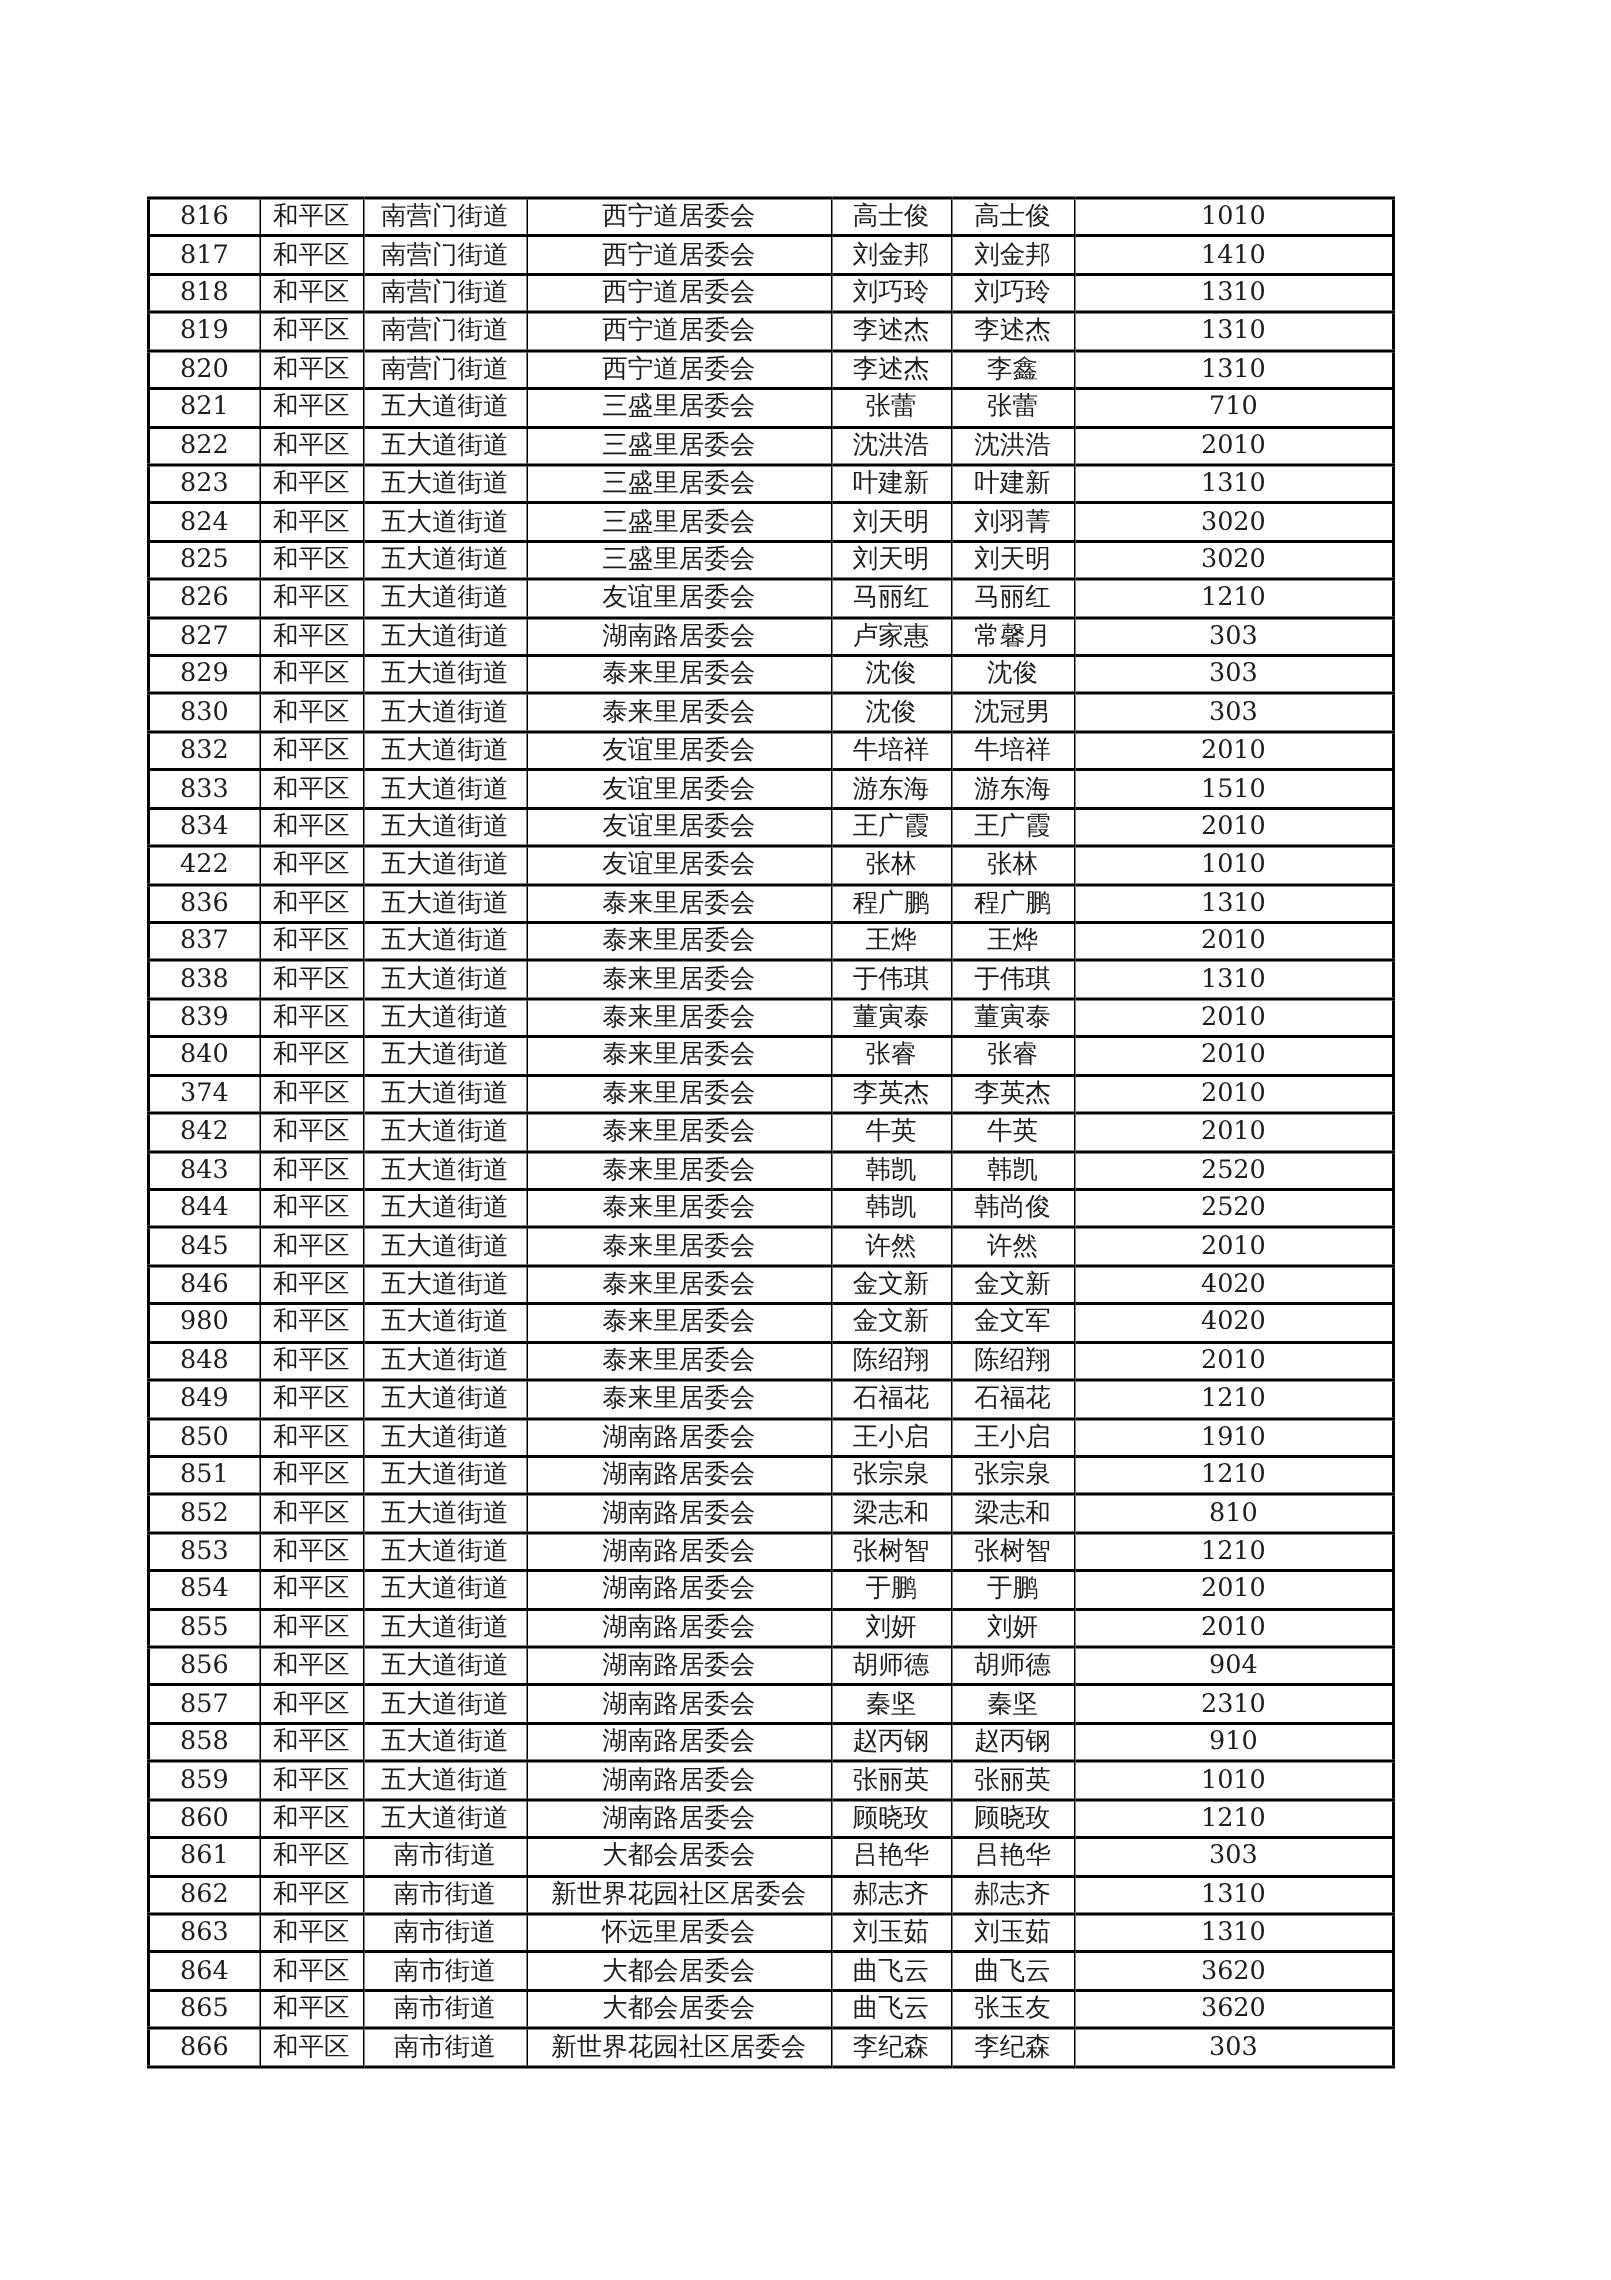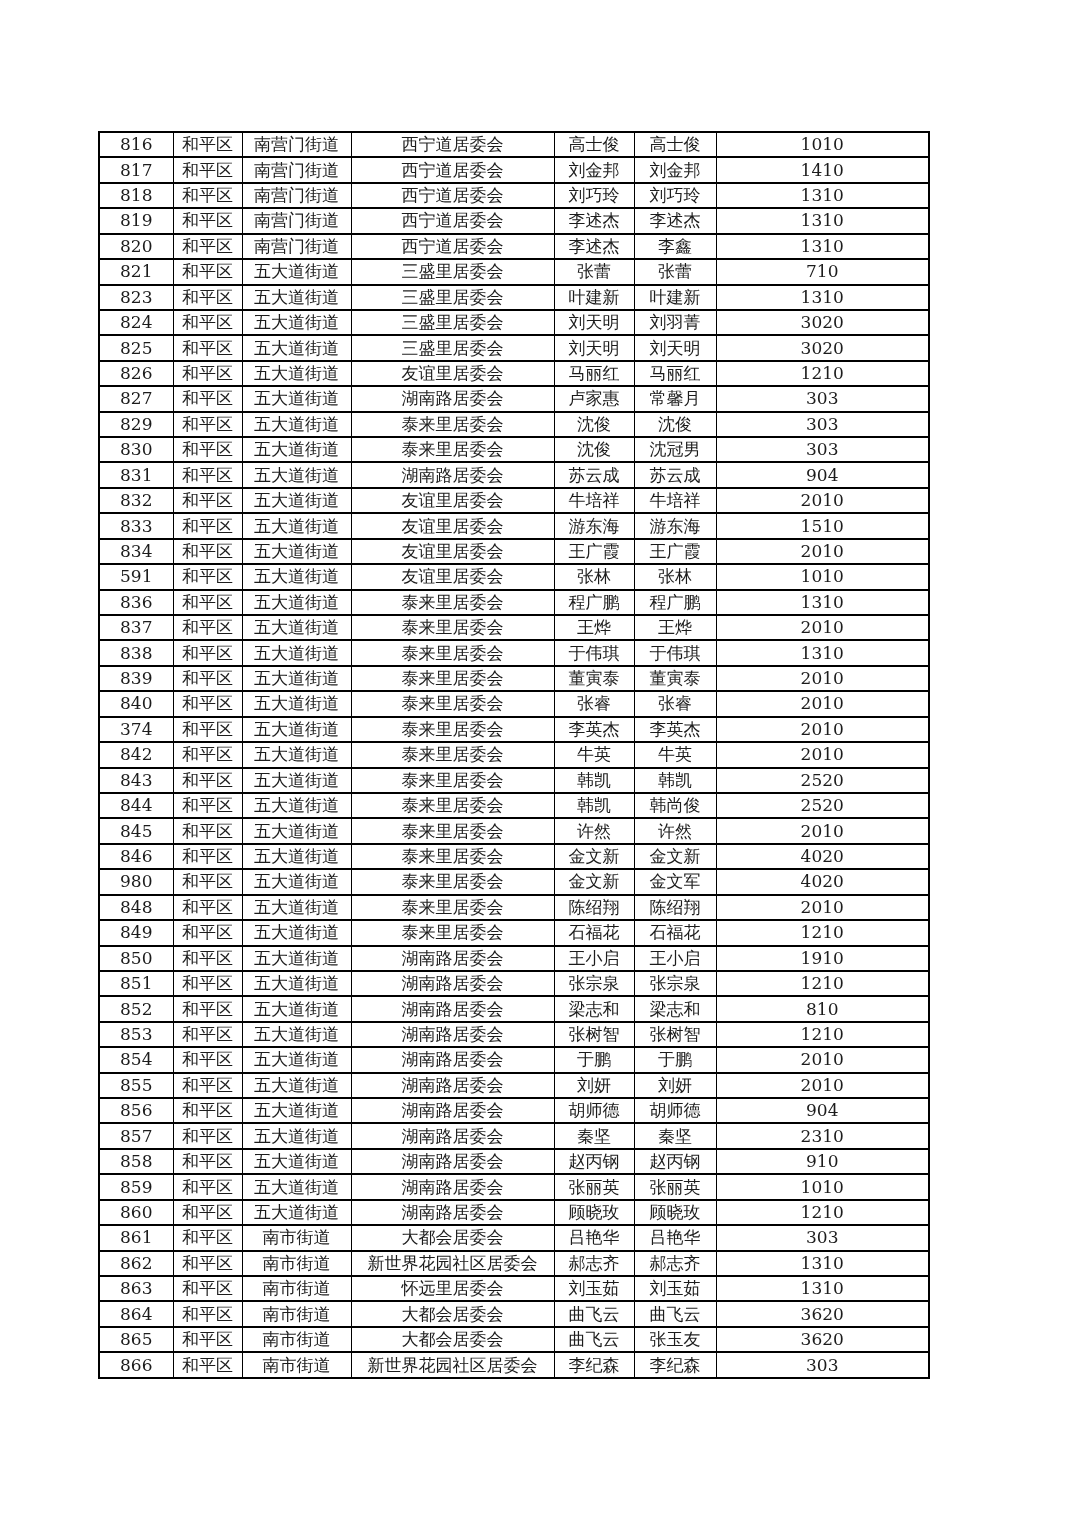--- a/index.html
+++ b/index.html
@@ -110,20 +110,29 @@
       <tr>
         <td>821</td>
         <td>和平区</td>
         <td>五大道街道</td>
         <td>三盛里居委会</td>
         <td>张蕾</td>
         <td>张蕾</td>
         <td>710</td>
       </tr>
       <tr>
+        <td>822</td>
+        <td>和平区</td>
+        <td>五大道街道</td>
+        <td>三盛里居委会</td>
+        <td>沈洪浩</td>
+        <td>沈洪浩</td>
+        <td>2010</td>
+      </tr>
+      <tr>
         <td>823</td>
         <td>和平区</td>
         <td>五大道街道</td>
         <td>三盛里居委会</td>
         <td>叶建新</td>
         <td>叶建新</td>
         <td>1310</td>
       </tr>
       <tr>
         <td>824</td>
@@ -173,29 +182,20 @@
       <tr>
         <td>830</td>
         <td>和平区</td>
         <td>五大道街道</td>
         <td>泰来里居委会</td>
         <td>沈俊</td>
         <td>沈冠男</td>
         <td>303</td>
       </tr>
       <tr>
-        <td>831</td>
-        <td>和平区</td>
-        <td>五大道街道</td>
-        <td>湖南路居委会</td>
-        <td>苏云成</td>
-        <td>苏云成</td>
-        <td>904</td>
-      </tr>
-      <tr>
         <td>832</td>
         <td>和平区</td>
         <td>五大道街道</td>
         <td>友谊里居委会</td>
         <td>牛培祥</td>
         <td>牛培祥</td>
         <td>2010</td>
       </tr>
       <tr>
         <td>833</td>
@@ -209,21 +209,21 @@
       <tr>
         <td>834</td>
         <td>和平区</td>
         <td>五大道街道</td>
         <td>友谊里居委会</td>
         <td>王广霞</td>
         <td>王广霞</td>
         <td>2010</td>
       </tr>
       <tr>
-        <td>591</td>
+        <td>422</td>
         <td>和平区</td>
         <td>五大道街道</td>
         <td>友谊里居委会</td>
         <td>张林</td>
         <td>张林</td>
         <td>1010</td>
       </tr>
       <tr>
         <td>836</td>
         <td>和平区</td>

